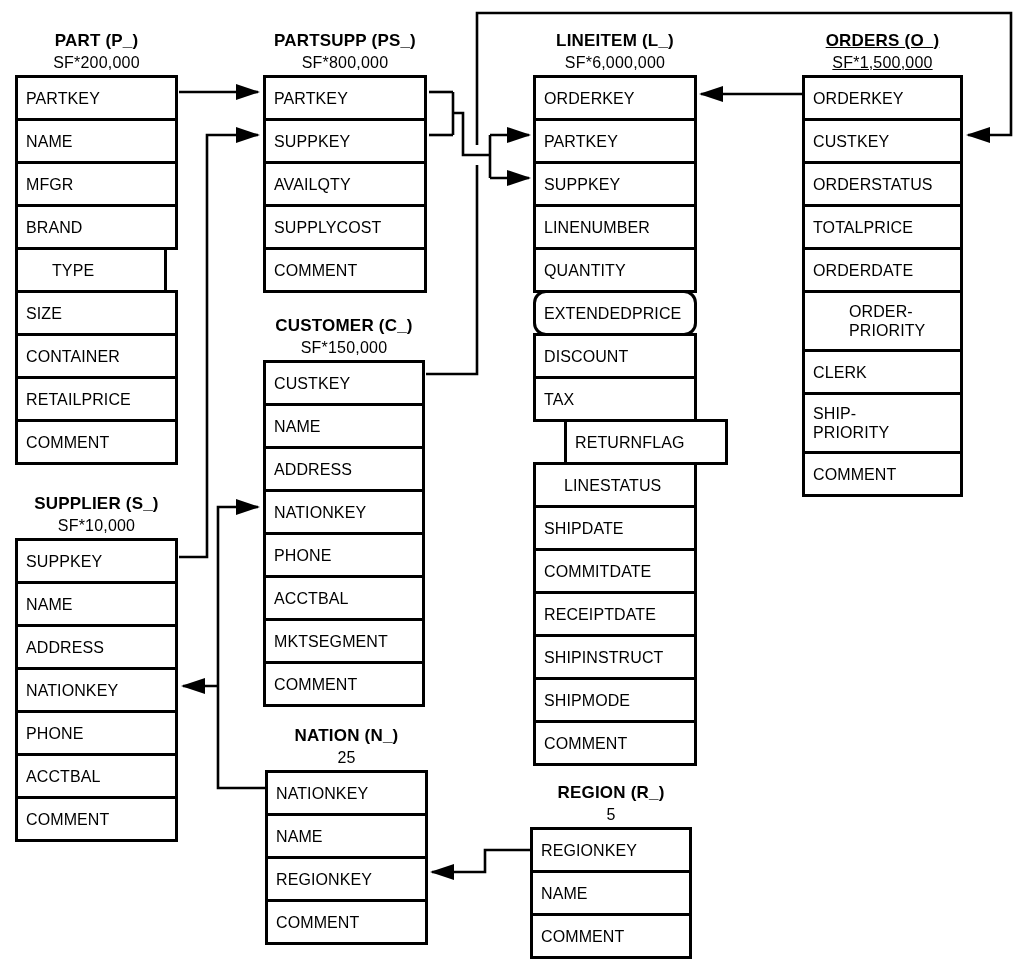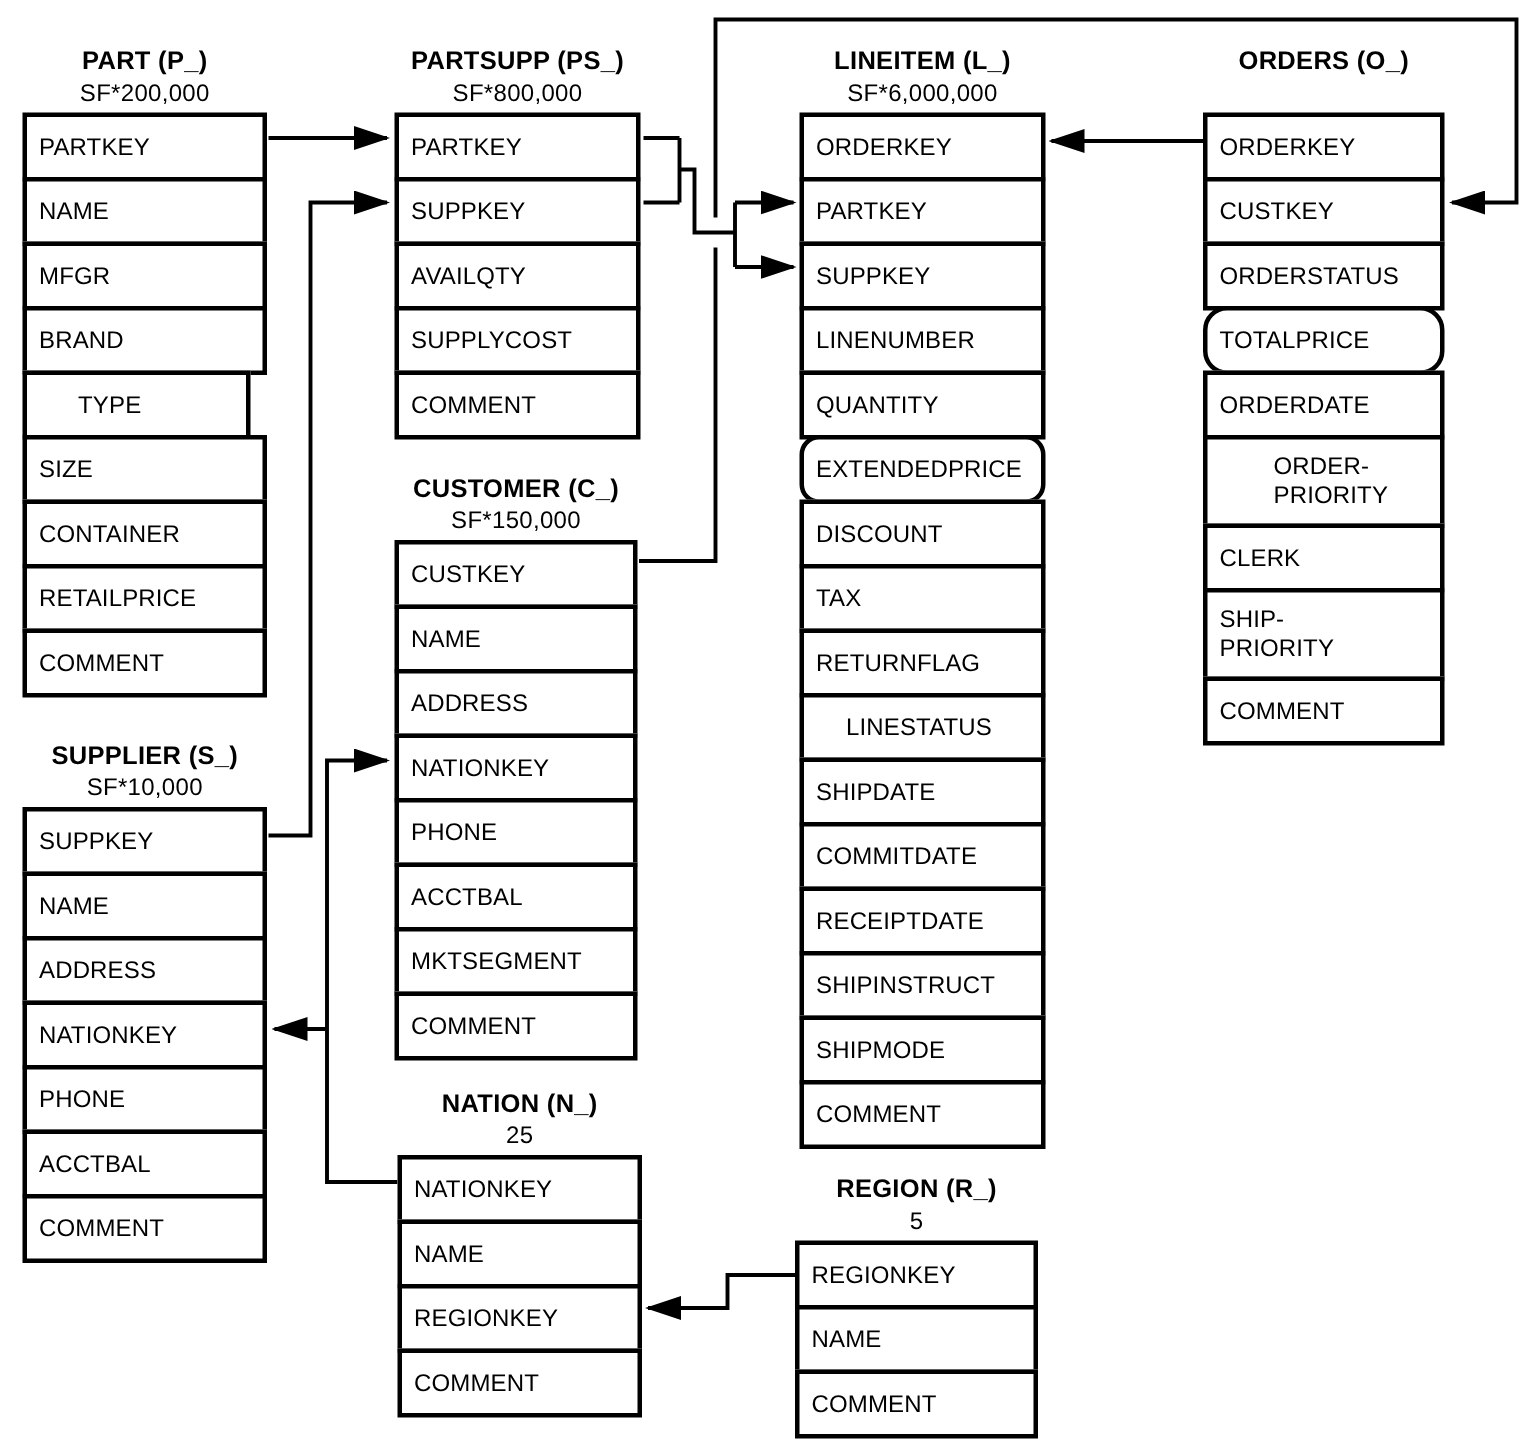--- a/index.html
+++ b/index.html
@@ -115,37 +115,38 @@
       </div>
       <div class="tbl-box" style="left: 533px; top: 75px; width: 164px;">
         <div class="row" style="top: 0px; height: 46px; width: 164px;">ORDERKEY</div>
         <div class="row" style="top: 43px; height: 46px; width: 164px;">PARTKEY</div>
         <div class="row" style="top: 86px; height: 46px; width: 164px;">SUPPKEY</div>
         <div class="row" style="top: 129px; height: 46px; width: 164px;">LINENUMBER</div>
         <div class="row" style="top: 172px; height: 46px; width: 164px;">QUANTITY</div>
         <div class="row" style="top: 215px; height: 46px; width: 164px; border-radius: 13px;">EXTENDEDPRICE</div>
         <div class="row" style="top: 258px; height: 46px; width: 164px;">DISCOUNT</div>
         <div class="row" style="top: 301px; height: 46px; width: 164px;">TAX</div>
-        <div class="row" style="top: 344px; height: 46px; width: 164px;">RETURNFLAG</div>
+        <div class="row" style="top: 344px; height: 46px; width: 164px; margin-left: 31px;">RETURNFLAG</div>
         <div class="row" style="top: 387px; height: 46px; width: 164px; padding-left: 28px;">LINESTATUS</div>
         <div class="row" style="top: 430px; height: 46px; width: 164px;">SHIPDATE</div>
         <div class="row" style="top: 473px; height: 46px; width: 164px;">COMMITDATE</div>
         <div class="row" style="top: 516px; height: 46px; width: 164px;">RECEIPTDATE</div>
         <div class="row" style="top: 559px; height: 46px; width: 164px;">SHIPINSTRUCT</div>
         <div class="row" style="top: 602px; height: 46px; width: 164px;">SHIPMODE</div>
         <div class="row" style="top: 645px; height: 46px; width: 164px;">COMMENT</div>
       </div>
-      <div class="tbl-head" style="left: 782px; top: 30px; width: 201px;">
+      <div class="tbl-head" style="left: 782px; top: 30px; width: 201px; text-decoration: underline;">
         <div class="tbl-title">ORDERS (O_)</div>
+        <div class="tbl-card">SF*1,500,000</div>
       </div>
       <div class="tbl-box" style="left: 802px; top: 75px; width: 161px;">
         <div class="row" style="top: 0px; height: 46px; width: 161px;">ORDERKEY</div>
         <div class="row" style="top: 43px; height: 46px; width: 161px;">CUSTKEY</div>
         <div class="row" style="top: 86px; height: 46px; width: 161px;">ORDERSTATUS</div>
-        <div class="row" style="top: 129px; height: 46px; width: 161px; border-radius: 16px;">TOTALPRICE</div>
+        <div class="row" style="top: 129px; height: 46px; width: 161px;">TOTALPRICE</div>
         <div class="row" style="top: 172px; height: 46px; width: 161px;">ORDERDATE</div>
         <div class="row" style="top: 215px; height: 62px; width: 161px; padding-left: 44px;">ORDER-
 PRIORITY</div>
         <div class="row" style="top: 274px; height: 46px; width: 161px;">CLERK</div>
         <div class="row" style="top: 317px; height: 62px; width: 161px;">SHIP-
 PRIORITY</div>
         <div class="row" style="top: 376px; height: 46px; width: 161px;">COMMENT</div>
       </div>
       <div class="tbl-head" style="left: 245px; top: 725px; width: 203px;">
         <div class="tbl-title">NATION (N_)</div>

